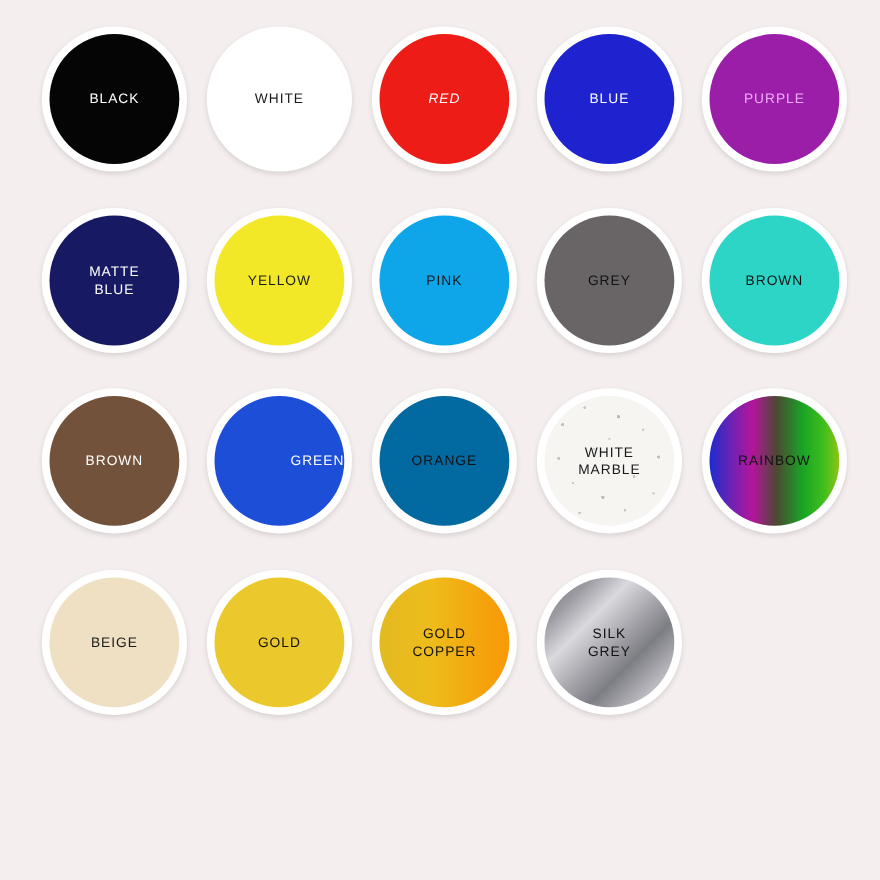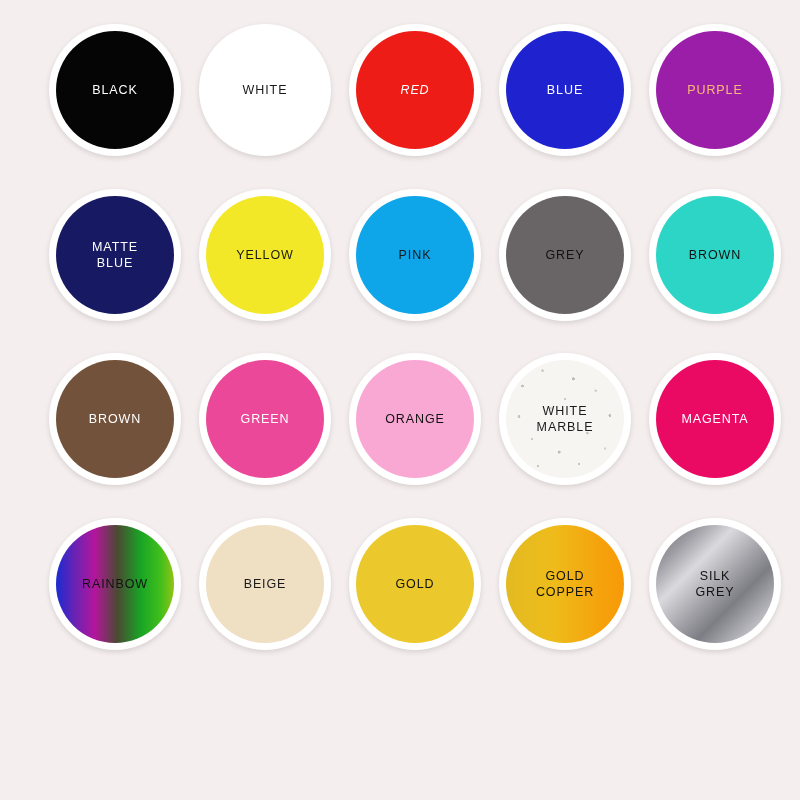--- a/index.html
+++ b/index.html
@@ -18,21 +18,21 @@
   #palette-board {
     position: relative;
     width: 800px;
     height: 800px;
     background: #f4eeee;
     box-sizing: border-box;
   }
 
   .swatch-grid {
     position: absolute;
-    left: 40px;
+    left: 29px;
     top: 24px;
     width: 750px;
     display: grid;
     grid-template-columns: repeat(5, 150px);
     grid-template-rows: repeat(4, 164.5px);
     justify-items: center;
     align-items: start;
   }
 
   .swatch {
@@ -122,21 +122,21 @@
           <div class="swatch-label" style="color: rgb(255, 255, 255); font-style: italic;">RED</div>
         </div>
       </div>
       <div class="swatch" style="background: rgb(255, 255, 255);">
         <div class="swatch-disc" style="background: rgb(31, 35, 207);">
           <div class="swatch-label" style="color: rgb(255, 255, 255);">BLUE</div>
         </div>
       </div>
       <div class="swatch" style="background: rgb(255, 255, 255);">
         <div class="swatch-disc" style="background: rgb(155, 30, 168);">
-          <div class="swatch-label" style="color: #fdba74;">PURPLE</div>
+          <div class="swatch-label" style="color: #f0abfc;">PURPLE</div>
         </div>
       </div>
       <div class="swatch" style="background: rgb(255, 255, 255);">
         <div class="swatch-disc" style="background: rgb(23, 26, 99);">
           <div class="swatch-label" style="color: rgb(255, 255, 255);">MATTE
 BLUE</div>
         </div>
       </div>
       <div class="swatch" style="background: rgb(255, 255, 255);">
         <div class="swatch-disc" style="background: rgb(242, 232, 39);">
@@ -157,42 +157,37 @@
         <div class="swatch-disc" style="background: rgb(44, 213, 198);">
           <div class="swatch-label" style="color: rgb(18, 18, 18);">BROWN</div>
         </div>
       </div>
       <div class="swatch" style="background: rgb(255, 255, 255);">
         <div class="swatch-disc" style="background: rgb(114, 82, 58);">
           <div class="swatch-label" style="color: rgb(255, 255, 255);">BROWN</div>
         </div>
       </div>
       <div class="swatch" style="background: rgb(255, 255, 255);">
-        <div class="swatch-disc" style="background: #ec4899;">
+        <div class="swatch-disc" style="background: #1d4ed8; justify-content: flex-end;">
           <div class="swatch-label" style="color: rgb(255, 255, 255);">GREEN</div>
         </div>
       </div>
       <div class="swatch" style="background: rgb(255, 255, 255);">
-        <div class="swatch-disc" style="background: #f9a8d4;">
+        <div class="swatch-disc" style="background: #0369a1;">
           <div class="swatch-label" style="color: rgb(18, 18, 18);">ORANGE</div>
         </div>
       </div>
       <div class="swatch" style="background: rgb(255, 255, 255);">
         <div class="swatch-disc" style="background: rgb(246, 245, 242);">
           <div class="speckles"></div>
           <div class="swatch-label" style="color: rgb(26, 26, 26);">WHITE
 MARBLE</div>
         </div>
       </div>
       <div class="swatch" style="background: rgb(255, 255, 255);">
-        <div class="swatch-disc" style="background: rgb(234, 10, 100);">
-          <div class="swatch-label" style="color: rgb(255, 255, 255);">MAGENTA</div>
-        </div>
-      </div>
-      <div class="swatch" style="background: rgb(255, 255, 255);">
         <div class="swatch-disc" style="background: linear-gradient(90deg, rgb(27, 43, 208) 0%, rgb(106, 35, 180) 16%, rgb(180, 21, 156) 33%, rgb(74, 74, 50) 52%, rgb(25, 165, 37) 72%, rgb(63, 190, 28) 88%, rgb(143, 196, 21) 100%);">
           <div class="swatch-label" style="color: rgb(18, 18, 18);">RAINBOW</div>
         </div>
       </div>
       <div class="swatch" style="background: rgb(255, 255, 255);">
         <div class="swatch-disc" style="background: rgb(239, 223, 195);">
           <div class="swatch-label" style="color: rgb(26, 26, 26);">BEIGE</div>
         </div>
       </div>
       <div class="swatch" style="background: rgb(255, 255, 255);">

